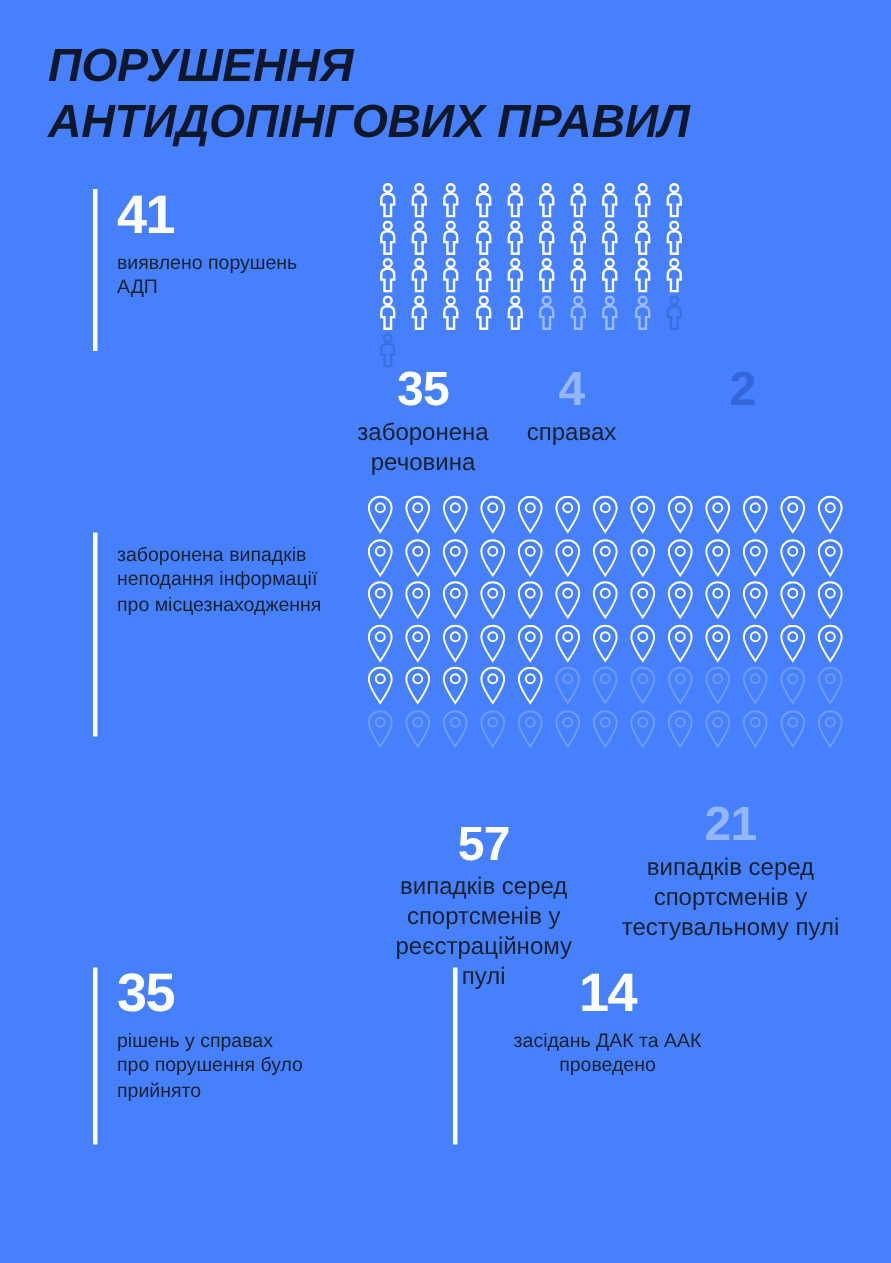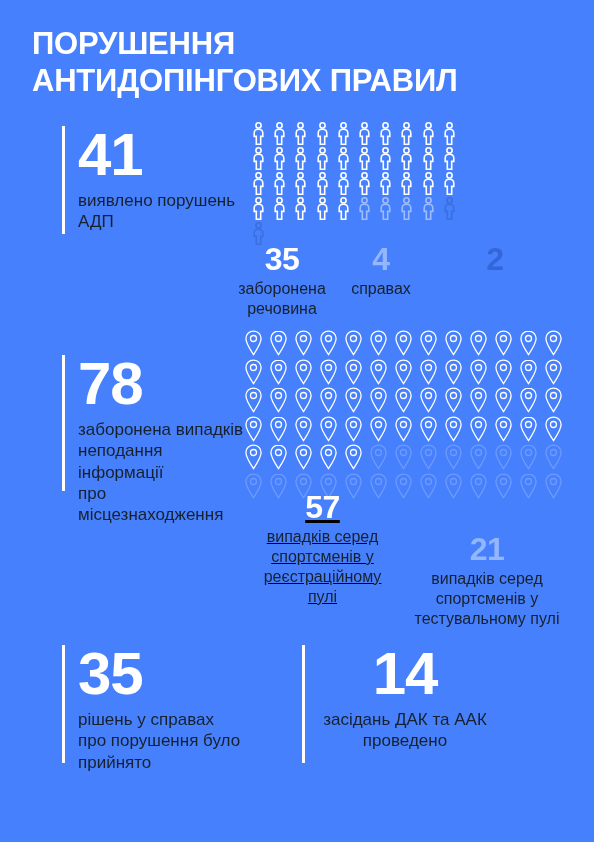--- a/index.html
+++ b/index.html
@@ -8,40 +8,41 @@
     background:#4680fc;
     font-family:"Liberation Sans", sans-serif;
     overflow:hidden;
     position:relative;
   }
   .page{position:relative;width:594px;height:842px;}
 
   
   .title{
     position:absolute;left:32px;top:26px;width:540px;
-    color:#ffffff;
+    color:#0f172a;
     font-weight:bold;
     font-size:31px;
     line-height:1.18;
     letter-spacing:-0.2px;
     text-transform:uppercase;
     white-space:pre-line;
+    font-style:italic;
   }
 
   
   .stat{position:absolute;}
   .stat .rule{
     position:absolute;left:0;top:0;width:3px;background:#ffffff;
   }
   .stat .big{
-    color:#ffffff;font-weight:bold;font-size:60px;line-height:0.95;
+    color:#ffffff;font-weight:bold;font-size:36px;line-height:0.95;
     letter-spacing:-1px;
   }
   .stat .desc{
-    color:#17212e;font-size:17px;line-height:1.25;margin-top:7px;
+    color:#17212e;font-size:13px;line-height:1.25;margin-top:7px;
     white-space:pre-line;
   }
 
   
   #block1{left:62px;top:126px;width:180px;height:108px;}
   #block1 .rule{height:108px;}
   #block1 .inner{padding-left:16px;}
 
   
   #block2{left:62px;top:355px;width:190px;height:136px;}
@@ -78,21 +79,21 @@
   .substat .num{font-weight:bold;font-size:32px;line-height:1;letter-spacing:-0.5px;}
   .substat .cap{color:#17212e;font-size:16px;line-height:1.25;margin-top:4px;white-space:pre-line;}
   .num.c-white{color:#ffffff;}
   .num.c-light{color:#93b6fd;}
   .num.c-dark{color:#3366d9;}
 
   #sub-a{left:232px;top:243px;width:100px;}
   #sub-b{left:336px;top:243px;width:90px;}
   #sub-c{left:420px;top:243px;width:150px;}
 
-  #sub-d{left:250px;top:491px;width:145px;text-decoration:underline;}
+  #sub-d{left:250px;top:546px;width:145px;}
   #sub-e{left:412px;top:522px;width:150px;margin-top:11px;}
 </style>
 </head>
 <body>
 
 <div class="page">
 
   <div class="title">ПОРУШЕННЯ
 АНТИДОПІНГОВИХ ПРАВИЛ</div>
 
@@ -363,21 +364,20 @@
     <div class="num c-light">4</div>
     <div class="cap">справах</div>
   </div>
   <div class="substat" id="sub-c">
     <div class="num c-dark">2</div>
   </div>
 
   <div class="stat" id="block2">
     <div class="rule"></div>
     <div class="inner">
-      <div class="big">78</div>
       <div class="desc">заборонена випадків
 неподання інформації
 про місцезнаходження</div>
     </div>
   </div>
 
   <div class="picto-grid" id="pin-grid">
       <div class="cell tone-full">
         <svg viewBox="0 0 19 26" fill="none" stroke="currentColor" stroke-width="1.3">
           <path d="M9.5 1.2 C5.2 1.2 1.9 4.4 1.9 8.6 C1.9 13.4 9.5 24.6 9.5 24.6 C9.5 24.6 17.1 13.4 17.1 8.6 C17.1 4.4 13.8 1.2 9.5 1.2 Z"></path>

